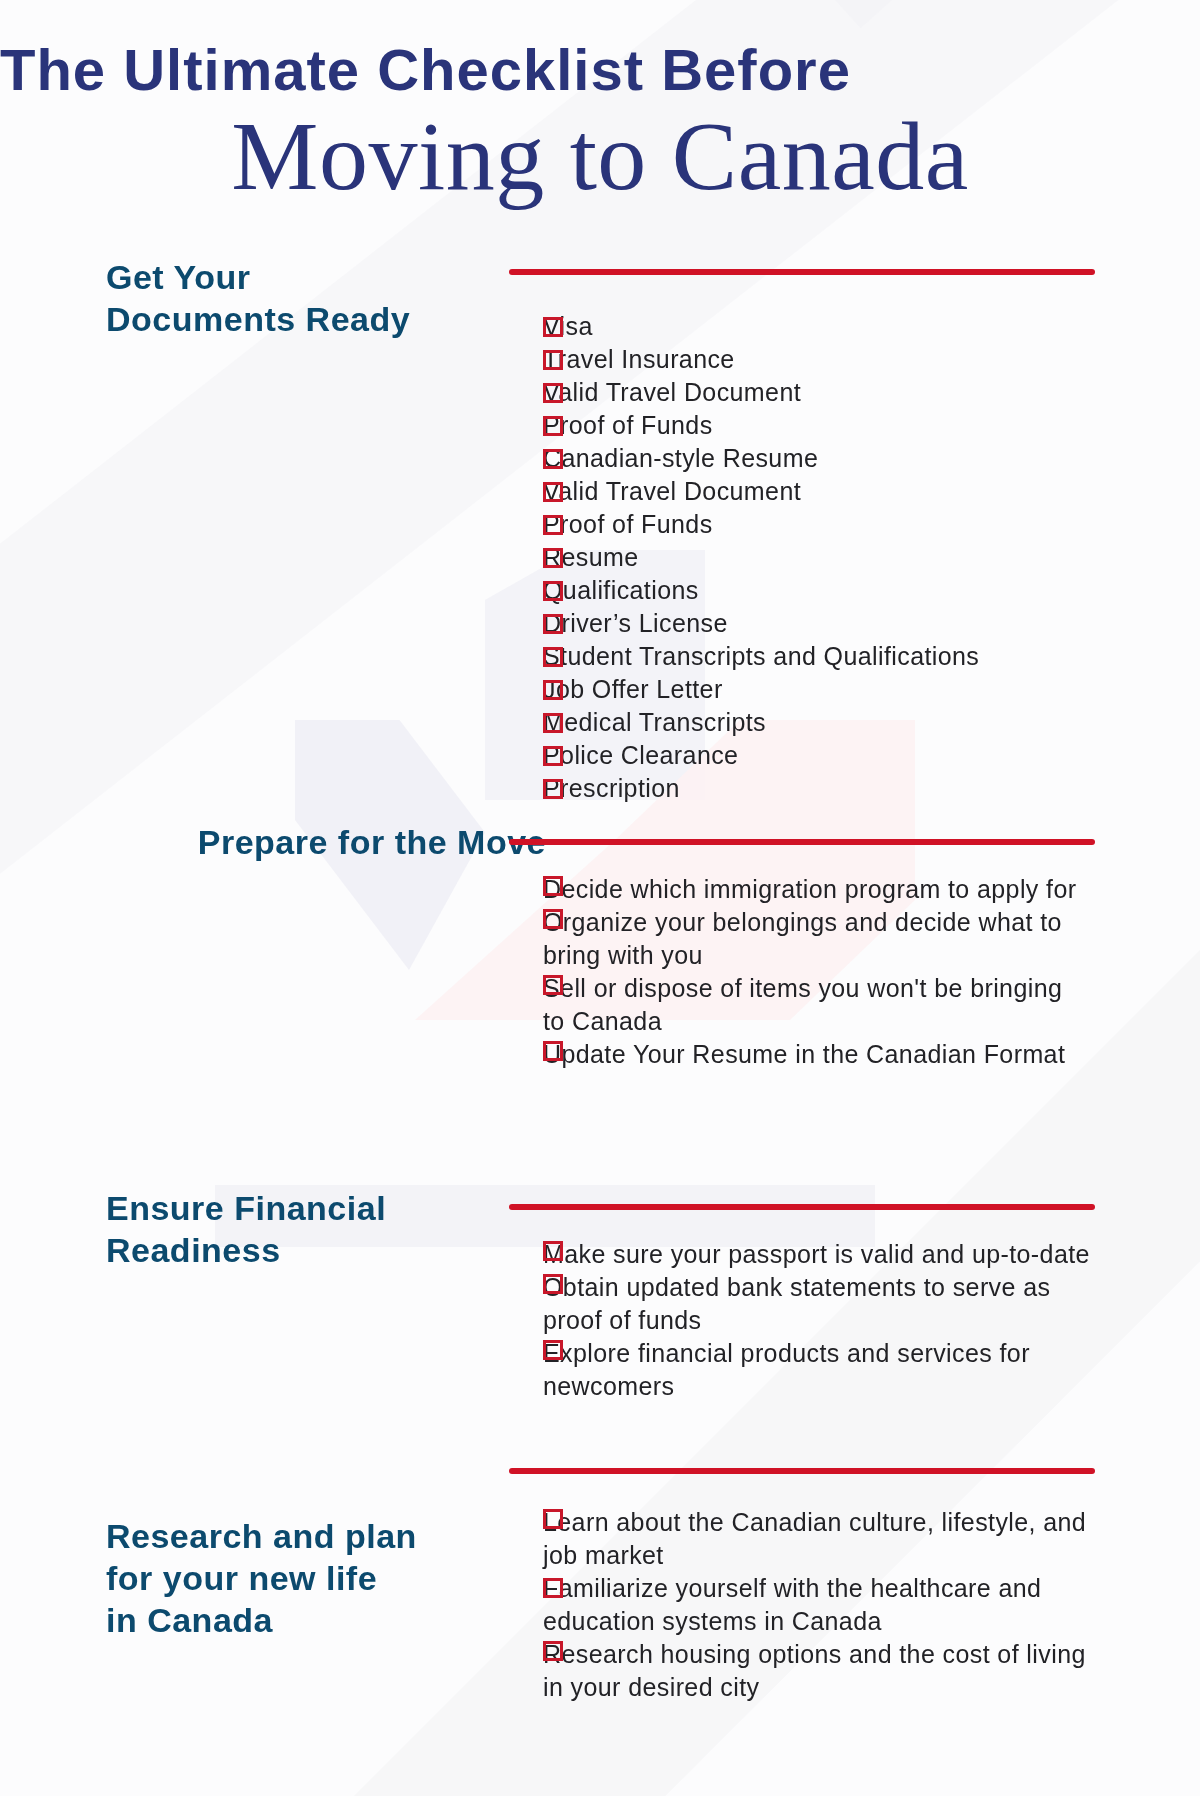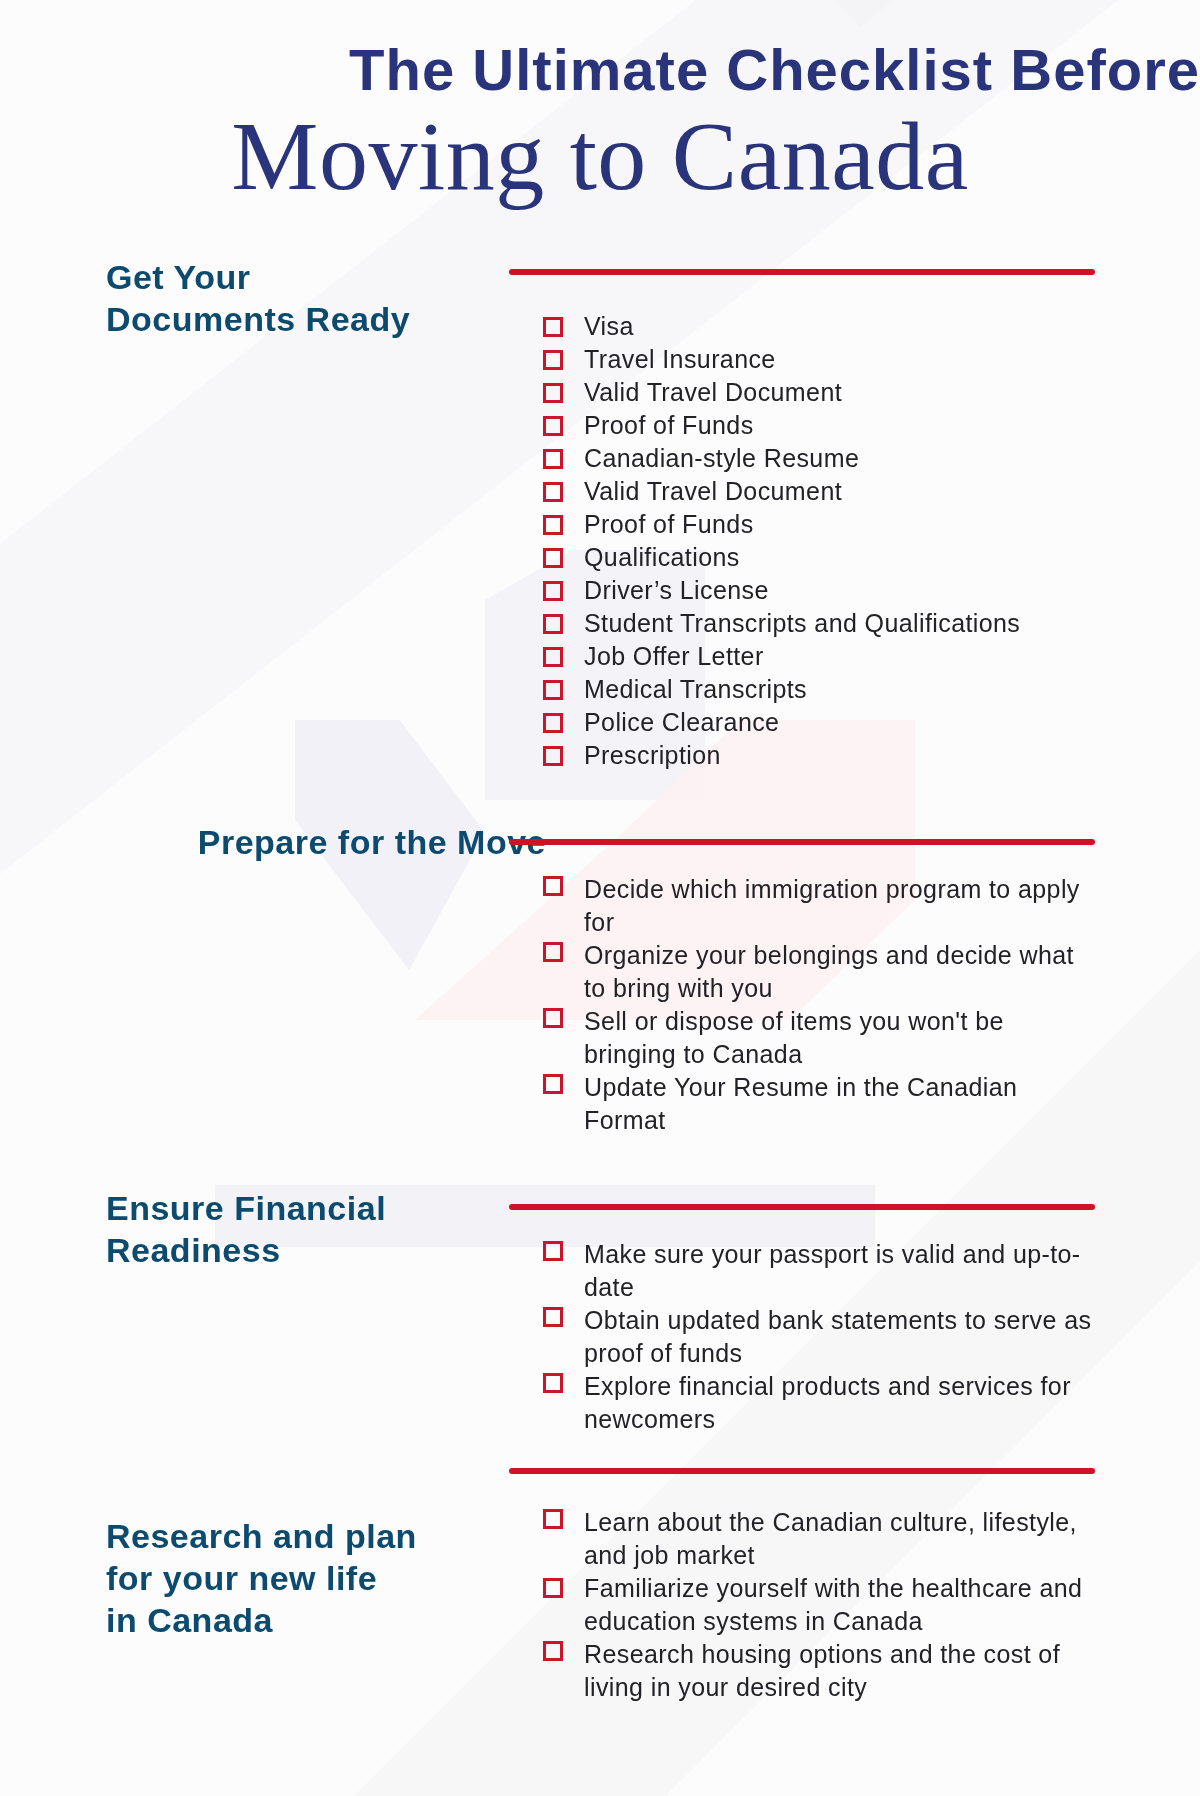--- a/index.html
+++ b/index.html
@@ -16,38 +16,38 @@
   .band3 { left:700px; top:-150px; width:900px; height:240px; transform:rotate(-42deg); opacity:.4; background:#f1f1f4;}
   .wm-blue { position:absolute; left:295px; top:720px; width:190px; height:250px; background:#efeff6; opacity:.9;
              clip-path:polygon(0 0, 55% 0, 100% 45%, 60% 100%, 0 40%); }
   .wm-blue2 { position:absolute; left:485px; top:550px; width:220px; height:250px; background:#f0f0f6;
              clip-path:polygon(0 20%, 40% 0, 100% 0, 100% 100%, 0 100%); opacity:.8;}
   .wm-red { position:absolute; left:415px; top:720px; width:500px; height:300px; background:#fdf2f3;
              clip-path:polygon(65% 0, 100% 0, 100% 60%, 75% 100%, 0 100%, 40% 40%); opacity:.9;}
   .wm-rect { position:absolute; left:215px; top:1185px; width:660px; height:62px; background:#f3f3f7; }
 
   .title1 {
-    position:absolute; left:0; width:1200px; top:36px; text-align:right;
+    position:absolute; left:0; width:1200px; top:36px; text-align:left;
     font-family:"Liberation Sans", sans-serif; font-weight:bold; font-size:58px;
     color:#2a347a; letter-spacing:1px; z-index:2;
   }
   .title2 {
     position:absolute; left:0; width:1200px; top:100px; text-align:center;
     font-family:"Liberation Serif", serif; font-weight:normal; font-size:98px;
     color:#2a347a; z-index:2; letter-spacing:0.5px;
   }
 
   .section { position:absolute; left:0; width:1200px; z-index:2; }
   .sec-head {
     position:absolute; left:106px; font-family:"Liberation Sans", sans-serif; font-weight:bold;
     font-size:34px; line-height:42px; color:#0c4a6e; width:420px; letter-spacing:0.5px;
   }
   .rule { position:absolute; left:509px; width:586px; height:6px; border-radius:3px; background:#d01226; }
   .items { position:absolute; left:543px; width:570px; margin:0; padding:0; list-style:none; }
-  .item { position:relative; padding-left:41px; font-family:"Liberation Sans", sans-serif;
+  .item { position:relative; font-family:"Liberation Sans", sans-serif;
           font-size:25px; line-height:33px; color:#222226; letter-spacing:0.4px; }
   .box { position:absolute; left:0; top:7px; width:14px; height:14px; border:3px solid #c8172a; background:transparent; }
   .item-text { display:block; }
 </style>
 </head>
 <body>
 
 <div class="bg">
   <div class="band band1"></div>
   <div class="band band2"></div>
@@ -91,20 +91,24 @@
     <li class="item">
         <span class="box"></span>
         <span class="item-text">Valid Travel Document</span>
       </li>
     <li class="item">
         <span class="box"></span>
         <span class="item-text">Proof of Funds</span>
       </li>
     <li class="item">
         <span class="box"></span>
+        <span class="item-text">Resume</span>
+      </li>
+    <li class="item">
+        <span class="box"></span>
         <span class="item-text">Qualifications</span>
       </li>
     <li class="item">
         <span class="box"></span>
         <span class="item-text">Driver’s License</span>
       </li>
     <li class="item">
         <span class="box"></span>
         <span class="item-text">Student Transcripts and Qualifications</span>
       </li>

